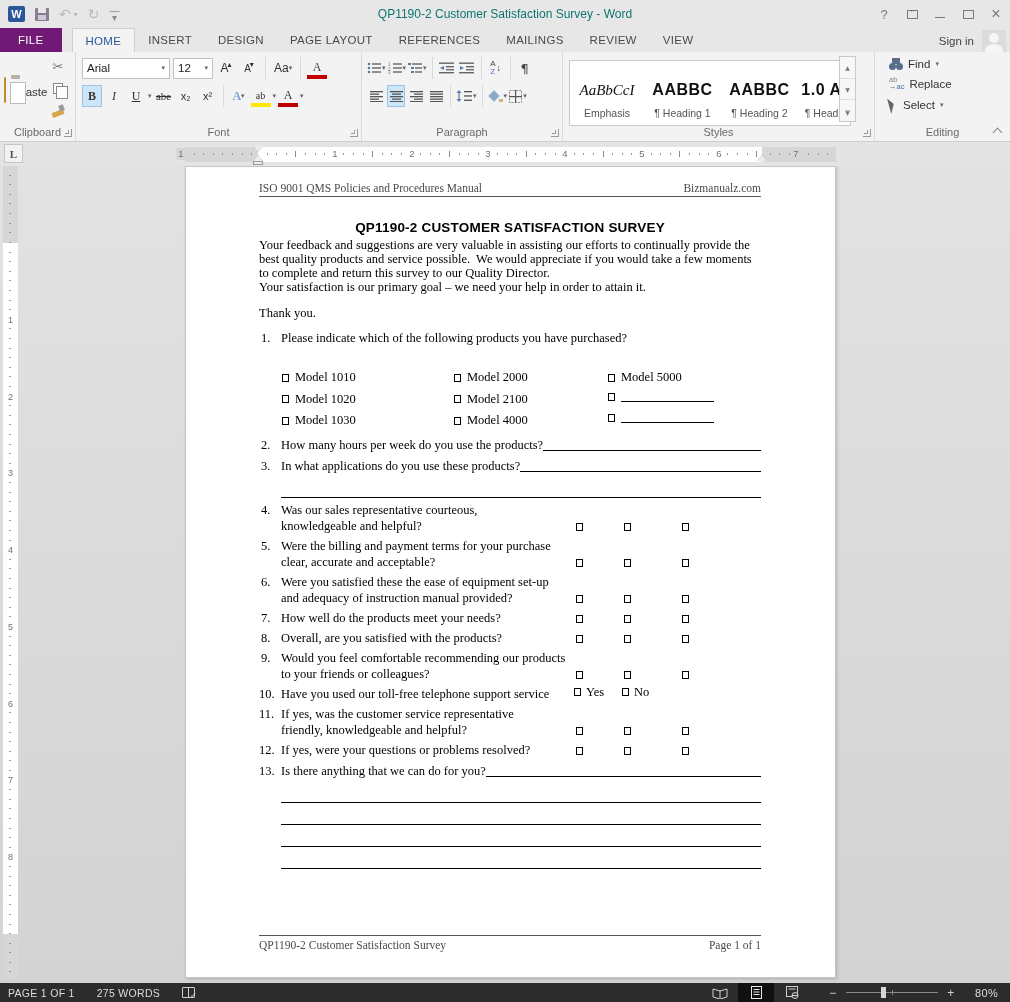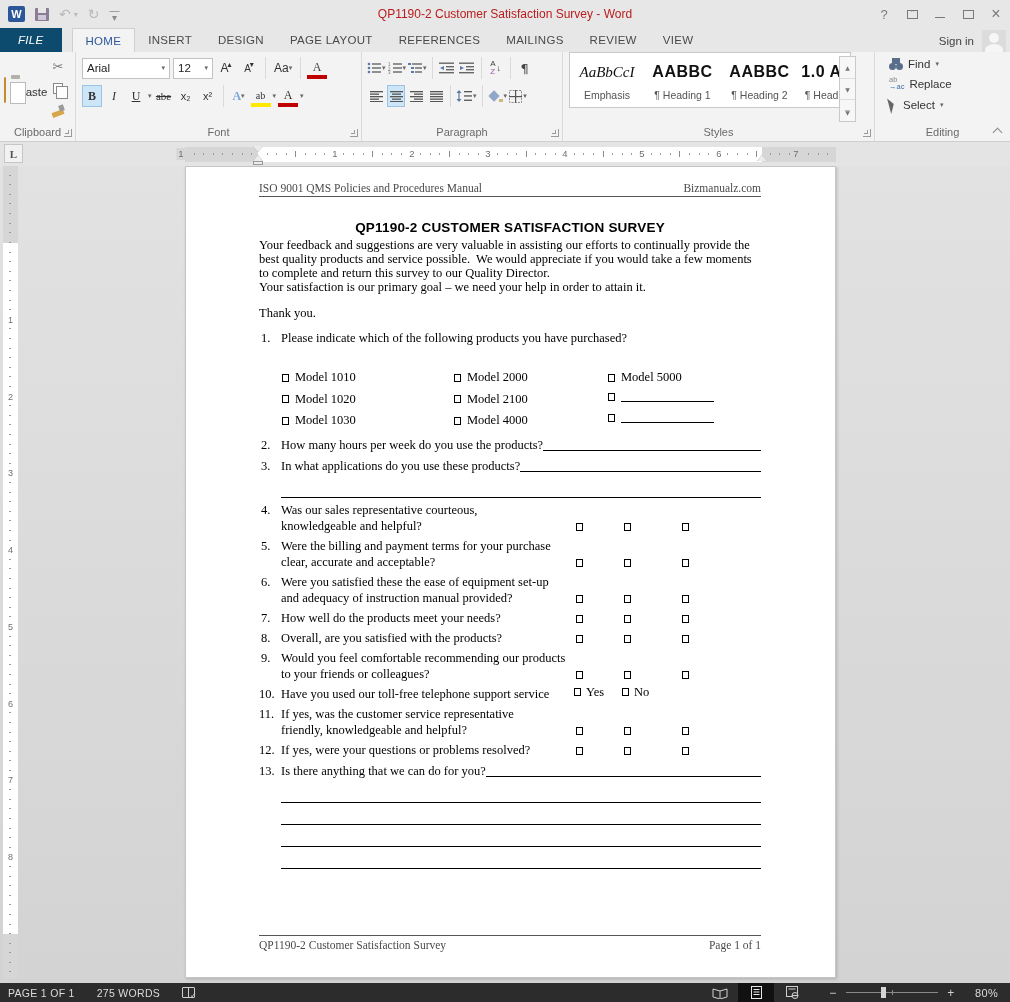--- a/index.html
+++ b/index.html
@@ -9,30 +9,30 @@
   
   .titlebar { position:absolute; left:0; top:0; width:1010px; height:28px; background:#e7e7e7; display:flex; align-items:center; }
   .qat { display:flex; align-items:center; gap:10px; padding-left:8px; }
   .word-logo { width:17px; height:16px; background:#2b579a; color:#fff; font-weight:bold; font-size:11px; display:flex; align-items:center; justify-content:center; border-radius:2px; }
   .save-ic { width:14px; height:13px; background:#8b7d96; position:relative; border-radius:1px; }
   .save-ic::before { content:""; position:absolute; left:3px; top:0; width:8px; height:5px; background:#e7e7e7; }
   .save-ic::after { content:""; position:absolute; left:3px; bottom:1px; width:8px; height:5px; background:#cfc8d6; }
   .qat-glyph { color:#b9b9b9; font-size:14px; line-height:14px; font-family:"DejaVu Sans", sans-serif; }
   .qat-caret { color:#b9b9b9; font-size:8px; margin-left:-7px; }
   .qat-more { color:#8a8a8a; font-size:10px; letter-spacing:0; line-height:7px; text-align:center; }
-  .tb-title { position:absolute; left:0; right:0; text-align:center; color:#b91c1c; font-size:12px; pointer-events:none; }
+  .tb-title { position:absolute; left:0; right:0; text-align:center; color:#0f766e; font-size:12px; pointer-events:none; }
   .tb-btns { margin-left:auto; display:flex; align-items:center; height:100%; }
   .tb-btn { width:28px; height:100%; display:flex; align-items:center; justify-content:center; color:#7a7a7a; font-size:13px; }
   .tb-box { width:11px; height:9px; border:1px solid #7a7a7a; position:relative; }
   .tb-ribopt .tb-box::after { content:"⌃"; position:absolute; left:2px; top:-2px; font-size:7px; color:#7a7a7a; }
   .tb-min { width:10px; height:1px; background:#7a7a7a; margin-top:6px; }
 
   
   .tabrow { position:absolute; left:0; top:28px; width:1010px; height:24px; background:#e7e7e7; display:flex; align-items:flex-end; }
-  .tab-file { background:#0c4a6e; color:#fff; height:24px; padding:0 18px; display:flex; align-items:center; font-size:11.5px; letter-spacing:.3px;font-style:italic; }
+  .tab-file { background:#701a75; color:#fff; height:24px; padding:0 18px; display:flex; align-items:center; font-size:11.5px; letter-spacing:.3px; }
   .tab { height:24px; padding:0 13px; display:flex; align-items:center; font-size:11.5px; color:#4a4a4a; letter-spacing:.3px; }
   .tab.active { background:#f3f3f3; color:#2b579a; border:1px solid #d0d0d0; border-bottom:none; }
   .signin { margin-left:auto; display:flex; align-items:center; gap:8px; padding-right:4px; }
   .signin-label { color:#444; font-size:11.5px; }
   .avatar { width:24px; height:22px; background:#dcdcdc; position:relative; overflow:hidden; }
   .avatar::before { content:""; position:absolute; left:7px; top:3px; width:10px; height:10px; border-radius:50%; background:#f6f6f6; }
   .avatar::after { content:""; position:absolute; left:3px; top:14px; width:18px; height:12px; border-radius:50% 50% 0 0; background:#f6f6f6; }
 
   
   .ribbon { position:absolute; left:0; top:52px; width:1010px; height:90px; background:#f3f3f3; border-bottom:1px solid #cfcfcf; display:flex; }
@@ -82,21 +82,21 @@
   .para-row1 { position:absolute; left:5px; top:5px; display:flex; align-items:center; gap:2px; }
   .para-row2 { position:absolute; left:5px; top:33px; display:flex; align-items:center; gap:2px; }
   .pbtn { height:22px; min-width:18px; display:flex; align-items:center; justify-content:center; gap:1px; color:#444; }
   .pbtn.hl { background:#cde6f7; border:1px solid #9bc3e6; }
   .sort-ic { font-size:9px; line-height:8px; color:#333; display:flex; align-items:center; }
   .sort-az { display:flex; flex-direction:column; font-size:8px; line-height:8px; }
   .sort-az .z { color:#9b59b6; }
   .pilcrow { font-size:13px; color:#444; font-family:"DejaVu Sans", sans-serif; }
 
   .grp-styles { width:312px; }
-  .styles-gallery { position:absolute; left:6px; top:0; width:282px; height:56px; background:#fff; border:1px solid #c9c9c9; display:flex; overflow:hidden;align-items:center; }
+  .styles-gallery { position:absolute; left:6px; top:8px; width:282px; height:66px; background:#fff; border:1px solid #c9c9c9; display:flex; overflow:hidden;align-items:center; }
   .style-card { height:100%; display:flex; flex-direction:column; align-items:center; justify-content:flex-end; padding:4px 2px 6px; flex:none; }
   .style-preview { font-size:16px; color:#111; margin-bottom:8px; white-space:nowrap; }
   .style-preview.emph { font-family:"Liberation Serif", serif; font-style:italic; font-size:15px; }
   .style-preview.head { font-weight:bold; letter-spacing:.5px; }
   .style-name { font-size:10.5px; color:#555; white-space:nowrap; }
   .styles-scroll { position:absolute; right:18px; top:4px; width:17px; height:66px; border:1px solid #c9c9c9; background:#f7f7f7; display:flex; flex-direction:column; }
   .sbtn { flex:1; display:flex; align-items:center; justify-content:center; font-size:6px; color:#777; border-bottom:1px solid #ddd; font-family:"DejaVu Sans", sans-serif; }
   .sbtn:last-child { border-bottom:none; flex-direction:column; line-height:3px; }
 
   .grp-edit { flex:1; border-right:none; }

